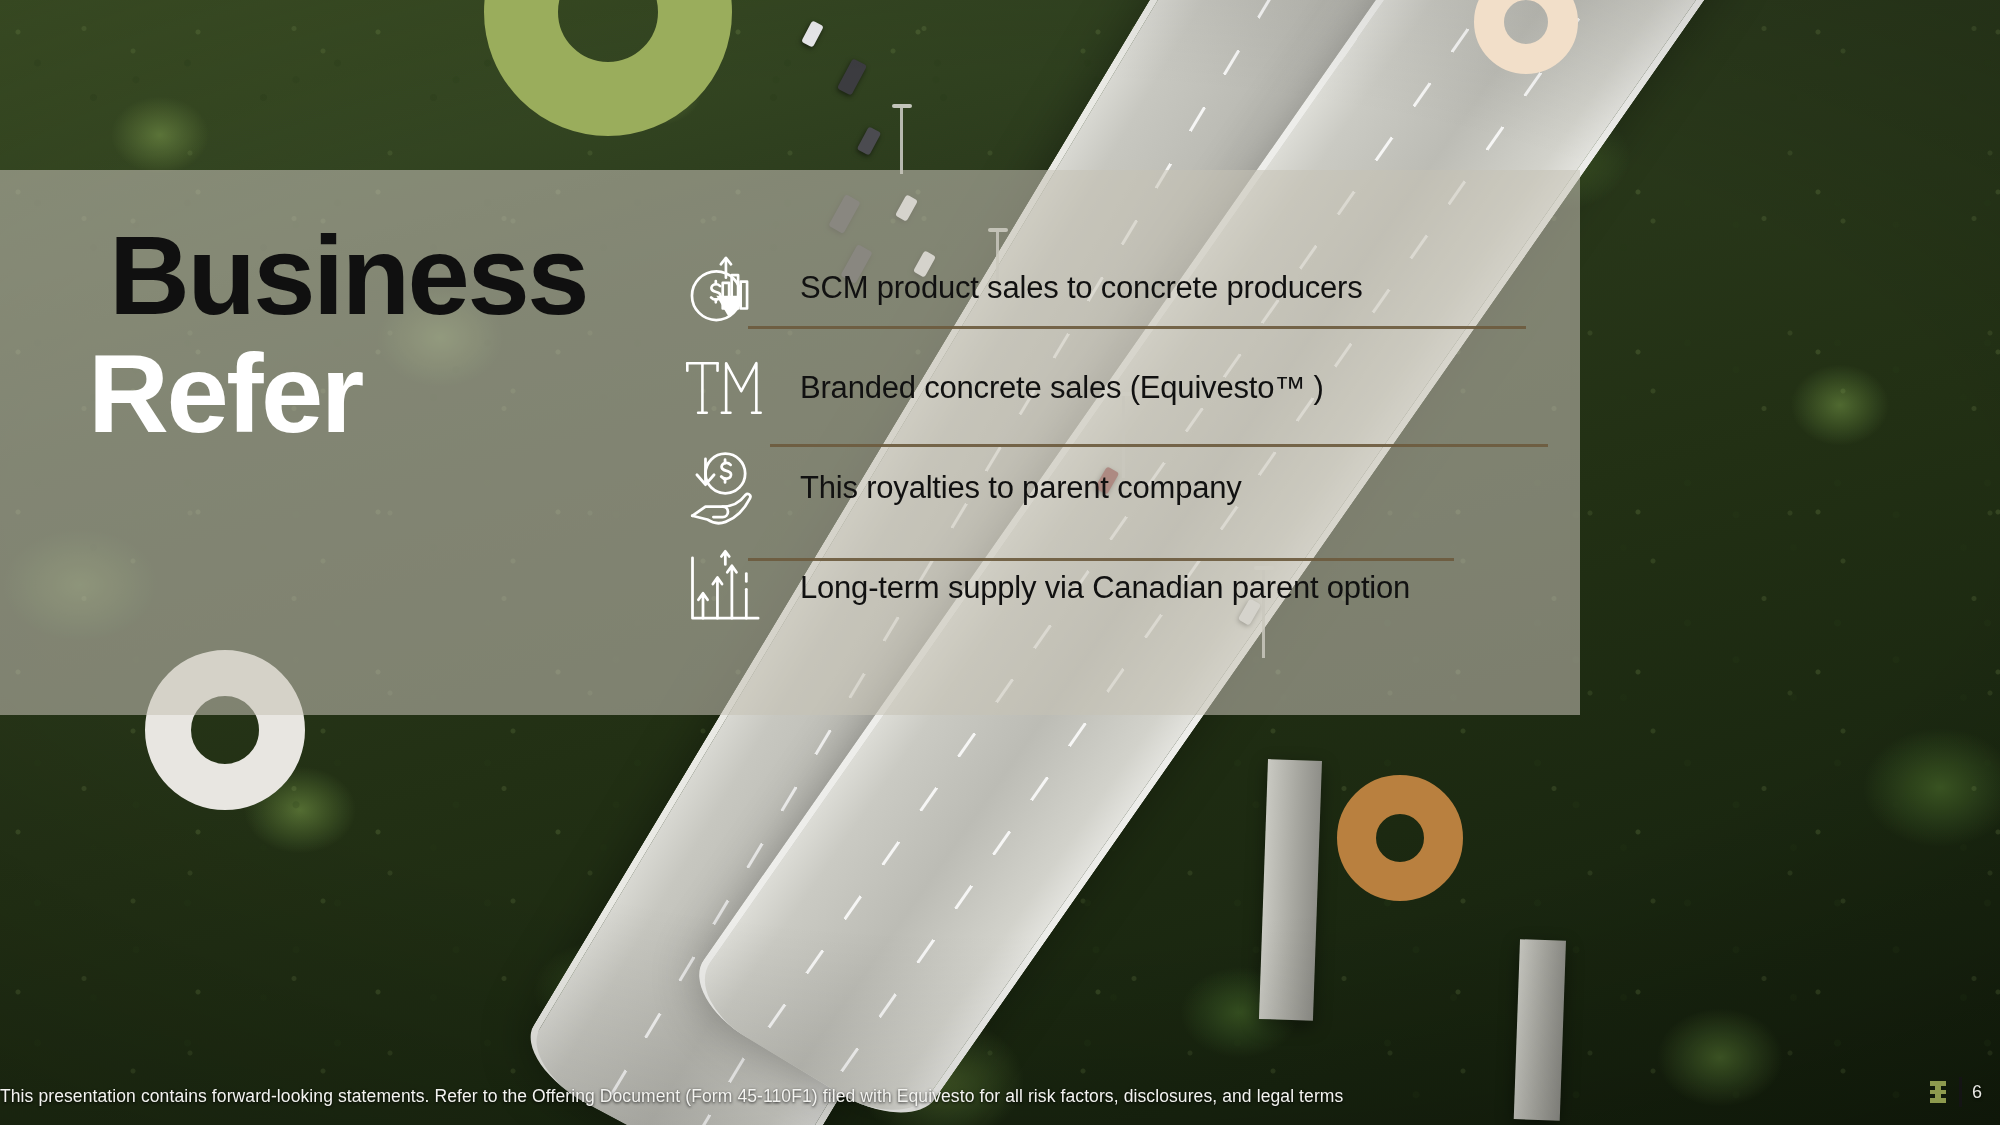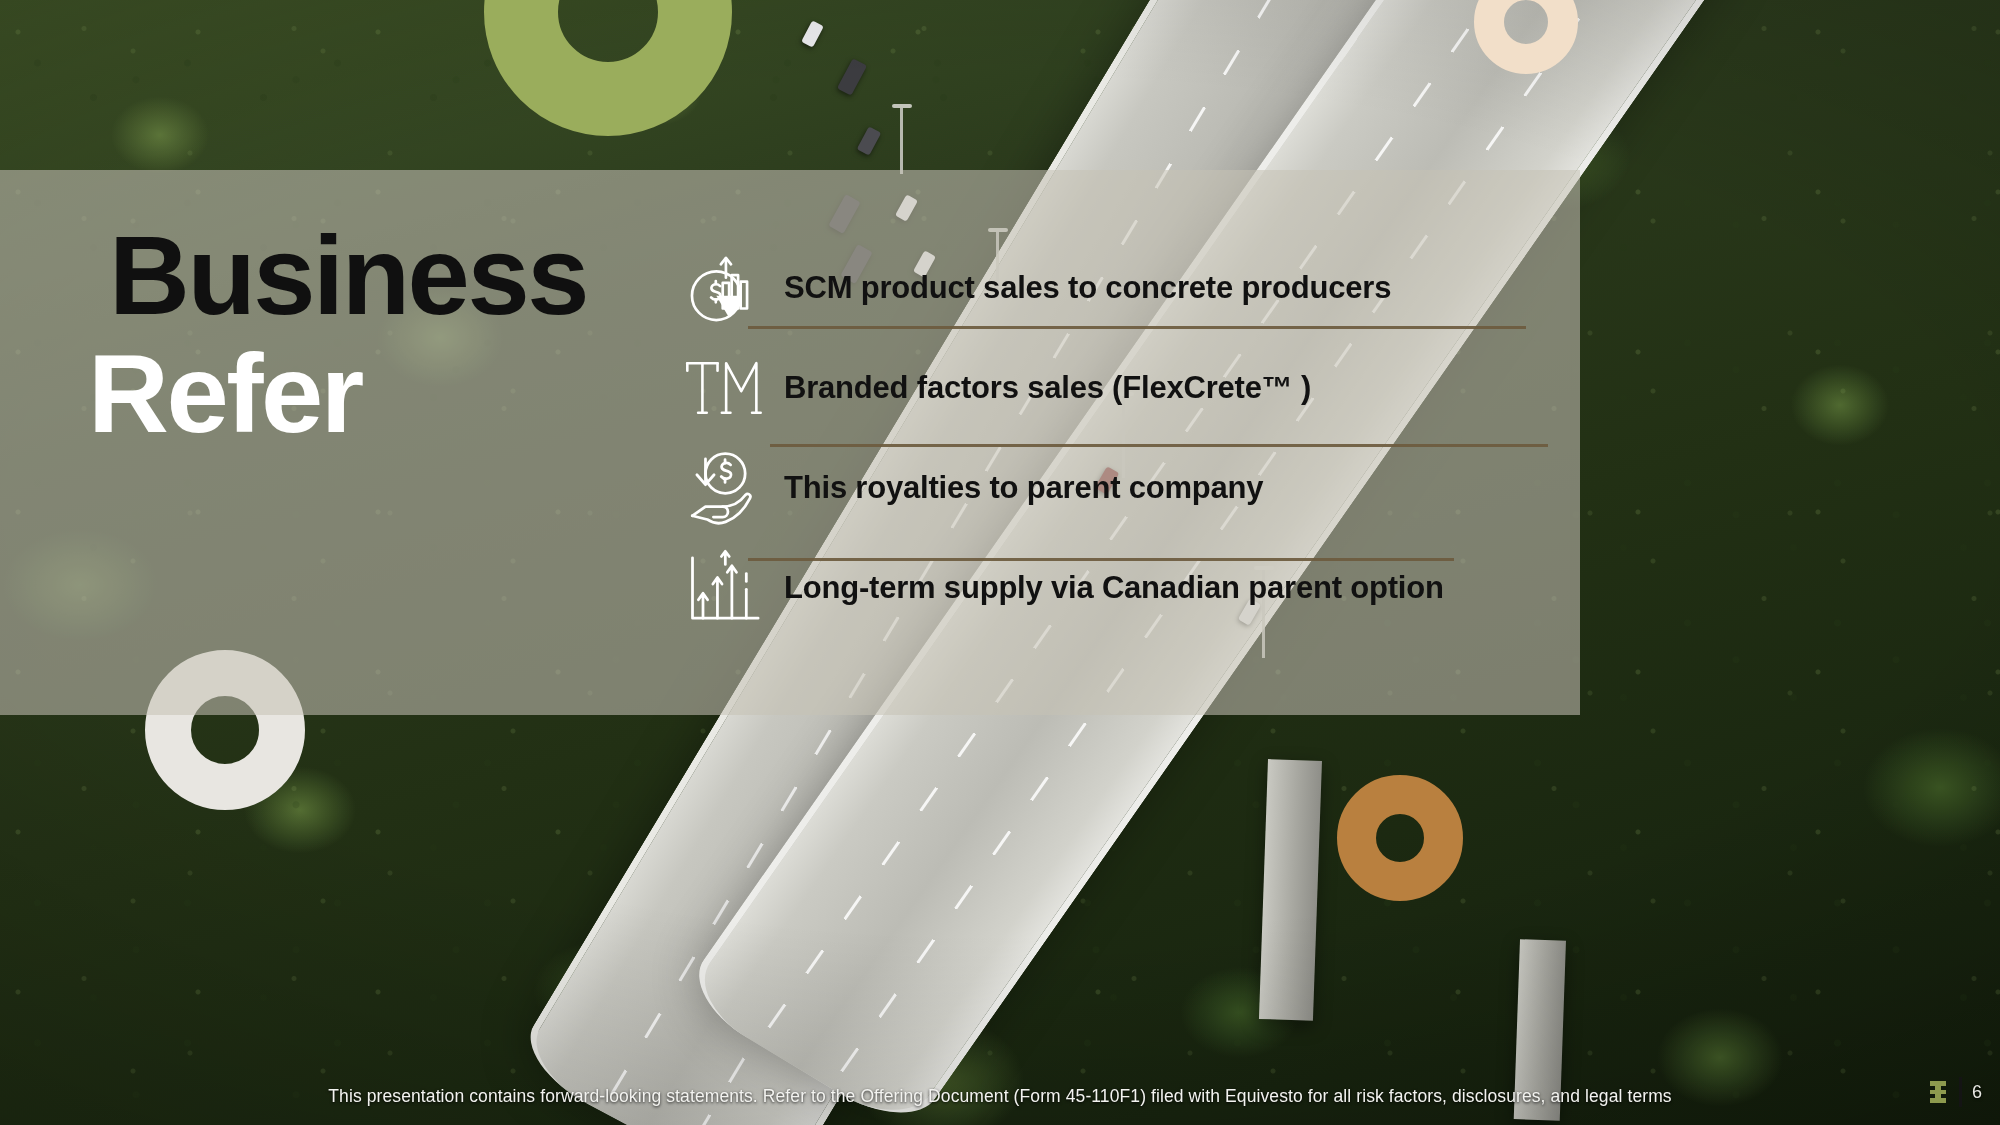--- a/index.html
+++ b/index.html
@@ -107,31 +107,31 @@
   .title-line  { font-weight:700; letter-spacing:-2.5px; line-height:.96; }
   .title-top   { font-size:112px; color:#101010;text-align:center; }
   .title-bot   { font-size:112px; color:#ffffff; margin-top:10px; }
 
   
   .bullets { position:absolute; left:676px; top:238px; width:900px; }
   .bullet-row { position:relative; display:flex; align-items:center; height:100px; }
   .bullet-icon { width:96px; flex:0 0 96px; display:flex; align-items:center; justify-content:center; }
   .bullet-icon svg { display:block; }
   .bullet-text {
-    font-size:31px; font-weight:700; color:#111111; letter-spacing:-.2px;
-    white-space:nowrap; margin-left:12px;
+    font-size:31px; font-weight:400; color:#111111; letter-spacing:-.2px;
+    white-space:nowrap; margin-left:28px;
   }
   .divider { height:3px; background:#6d5b3e; opacity:.92; }
   .d1 { position:absolute; left:748px; top:326px;  width:778px; }
   .d2 { position:absolute; left:770px; top:444px;  width:778px; }
   .d3 { position:absolute; left:748px; top:558px;  width:706px; }
 
   
   .footer {
-    position:absolute; left:0; right:0; bottom:18px; text-align:center;
+    position:absolute; left:0; right:0; bottom:18px; text-align:left;
     font-size:17.5px; color:#f3f3f0; letter-spacing:.1px;
     text-shadow:0 1px 3px rgba(0,0,0,.85);
   }
   .pagemark { position:absolute; right:18px; bottom:18px; display:flex; align-items:center; gap:10px; }
   .pagemark .logo { width:22px; height:26px; }
   .pagemark .rule { width:3px; height:30px; background:#141414; }
   .pagemark .num { font-size:18px; color:#e9e9e4; text-shadow:0 1px 3px rgba(0,0,0,.8); }
 </style>
 </head>
 <body>
@@ -211,21 +211,21 @@
       <span class="bullet-icon">
         <svg width="82" height="60" viewBox="0 0 76 54" fill="none" stroke="#ffffff" stroke-width="2.4" stroke-linecap="round" stroke-linejoin="round">
           <path d="M4 4 H32"></path>
           <path d="M4 4 V11 M32 4 V11"></path>
           <path d="M18 4 V50"></path>
           <path d="M14 50 H22"></path>
           <path d="M40 50 V4 L54 30 L68 4 V50"></path>
           <path d="M36 50 H44 M64 50 H72"></path>
         </svg>
       </span>
-      <span class="bullet-text">Branded factors sales (FlexCrete™ )</span>
+      <span class="bullet-text">Branded concrete sales (Equivesto™ )</span>
     </div>
 
     <div class="bullet-row">
       <span class="bullet-icon">
         <svg width="86" height="82" viewBox="0 0 64 62" fill="none" stroke="#ffffff" stroke-width="2.1" stroke-linecap="round" stroke-linejoin="round">
           <circle cx="33" cy="20" r="15"></circle>
           <path d="M37 13.5c-1.1-1.2-2.9-1.8-4.5-1.3-1.7.5-2.7 2-2.2 3.5.4 1.2 1.7 1.8 3.1 2.1 1.7.4 3.4.9 3.8 2.4.5 1.6-.6 3.2-2.4 3.6-1.9.5-3.8-.2-4.9-1.5"></path>
           <path d="M32.8 9.6v2.5M32.8 24.2v2.6"></path>
           <path d="M18 9 V27"></path>
           <path d="M11.5 21 L18 28.5 L24.5 21"></path>

